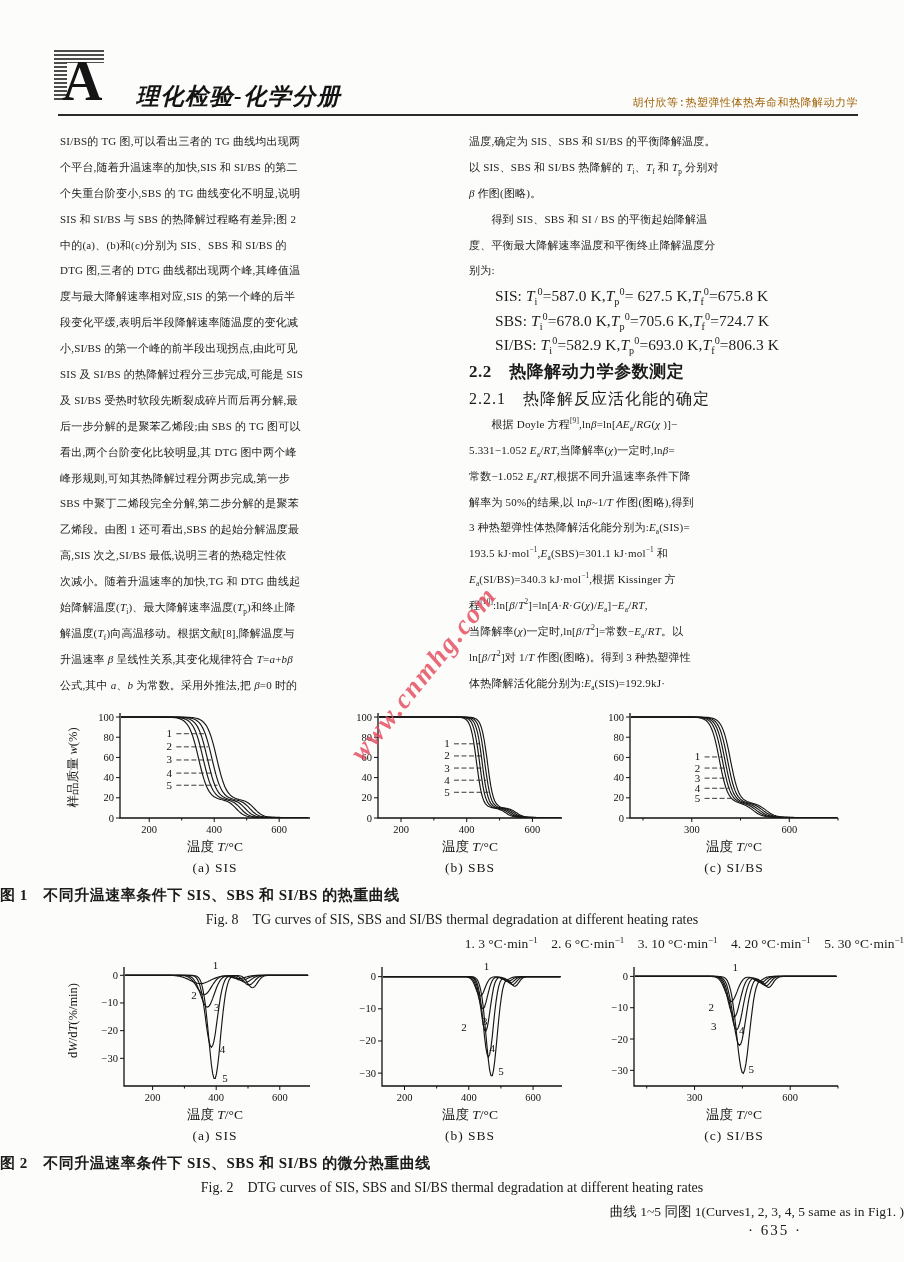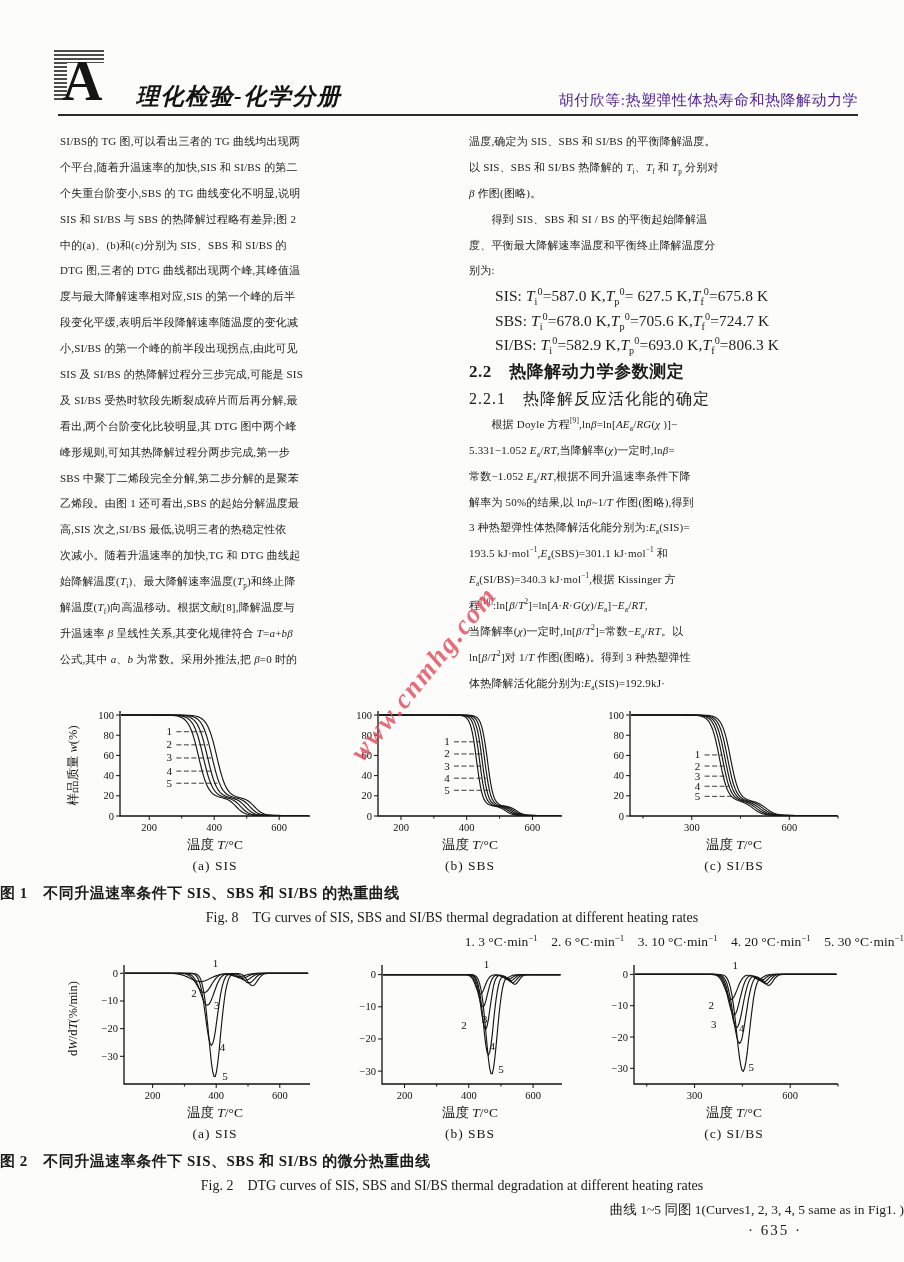--- a/index.html
+++ b/index.html
@@ -9,21 +9,21 @@
   header{position:relative;margin:56px 46px 0 58px;height:58px;border-bottom:2px solid #2b2b2b;}
   .logo{position:absolute;left:-4px;top:-6px;width:64px;height:68px;}
   .logo .stripes{position:absolute;left:0;top:0;width:50px;height:50px;
      background:repeating-linear-gradient(0deg,#4c4c4c 0 2px,#fcfcfa 2px 4px);
      -webkit-clip-path:polygon(0 0,100% 0,100% 26%,26% 26%,26% 100%,0 100%);
      clip-path:polygon(0 0,100% 0,100% 26%,26% 26%,26% 100%,0 100%);}
   .logo .a{position:absolute;left:8px;top:0px;font-weight:bold;font-size:56px;line-height:62px;
      font-family:"Liberation Serif",serif;color:#151515;}
   .jtitle{position:absolute;left:78px;bottom:2px;font-size:23px;font-weight:bold;font-style:italic;
      letter-spacing:1.5px;color:#141414;}
-  .rhead{position:absolute;right:0;bottom:4px;font-size:15px;letter-spacing:.5px;color:#4c1d95;}
+  .rhead{position:absolute;right:0;bottom:4px;font-size:11px;letter-spacing:.5px;color:#a16207;font-family:Liberation Mono, monospace;}
   
   .cols{display:flex;gap:18px;padding:0 44px 0 60px;margin-top:13px;}
   .col{width:392px;}
   .tl{height:25.9px;line-height:25.9px;font-size:11px;white-space:nowrap;letter-spacing:.2px;}
   .datalines .tl{height:24.5px;line-height:24.5px;font-size:15.4px;padding-left:26px;letter-spacing:.1px;}
   sub,sup{font-size:66%;line-height:0;}
   .h22{margin:1px 0;font-size:17px;font-weight:bold;height:26px;line-height:26px;letter-spacing:.5px;}
   .h221{margin:0;font-size:16px;height:26px;line-height:26px;letter-spacing:1px;}
   
   .figure{margin-top:6px;}
@@ -64,20 +64,21 @@
         <div class="tl">个平台,随着升温速率的加快,SIS 和 SI/BS 的第二</div>
         <div class="tl">个失重台阶变小,SBS 的 TG 曲线变化不明显,说明</div>
         <div class="tl">SIS 和 SI/BS 与 SBS 的热降解过程略有差异;图 2</div>
         <div class="tl">中的(a)、(b)和(c)分别为 SIS、SBS 和 SI/BS 的</div>
         <div class="tl">DTG 图,三者的 DTG 曲线都出现两个峰,其峰值温</div>
         <div class="tl">度与最大降解速率相对应,SIS 的第一个峰的后半</div>
         <div class="tl">段变化平缓,表明后半段降解速率随温度的变化减</div>
         <div class="tl">小,SI/BS 的第一个峰的前半段出现拐点,由此可见</div>
         <div class="tl">SIS 及 SI/BS 的热降解过程分三步完成,可能是 SIS</div>
         <div class="tl">及 SI/BS 受热时软段先断裂成碎片而后再分解,最</div>
+        <div class="tl">后一步分解的是聚苯乙烯段;由 SBS 的 TG 图可以</div>
         <div class="tl">看出,两个台阶变化比较明显,其 DTG 图中两个峰</div>
         <div class="tl">峰形规则,可知其热降解过程分两步完成,第一步</div>
         <div class="tl">SBS 中聚丁二烯段完全分解,第二步分解的是聚苯</div>
         <div class="tl">乙烯段。由图 1 还可看出,SBS 的起始分解温度最</div>
         <div class="tl">高,SIS 次之,SI/BS 最低,说明三者的热稳定性依</div>
         <div class="tl">次减小。随着升温速率的加快,TG 和 DTG 曲线起</div>
         <div class="tl">始降解温度(<i>T</i><sub>i</sub>)、最大降解速率温度(<i>T</i><sub>p</sub>)和终止降</div>
         <div class="tl">解温度(<i>T</i><sub>f</sub>)向高温移动。根据文献[8],降解温度与</div>
         <div class="tl">升温速率 <i>β</i> 呈线性关系,其变化规律符合 <i>T</i>=<i>a</i>+<i>bβ</i></div>
         <div class="tl">公式,其中 <i>a</i>、<i>b</i> 为常数。采用外推法,把 <i>β</i>=0 时的</div>

